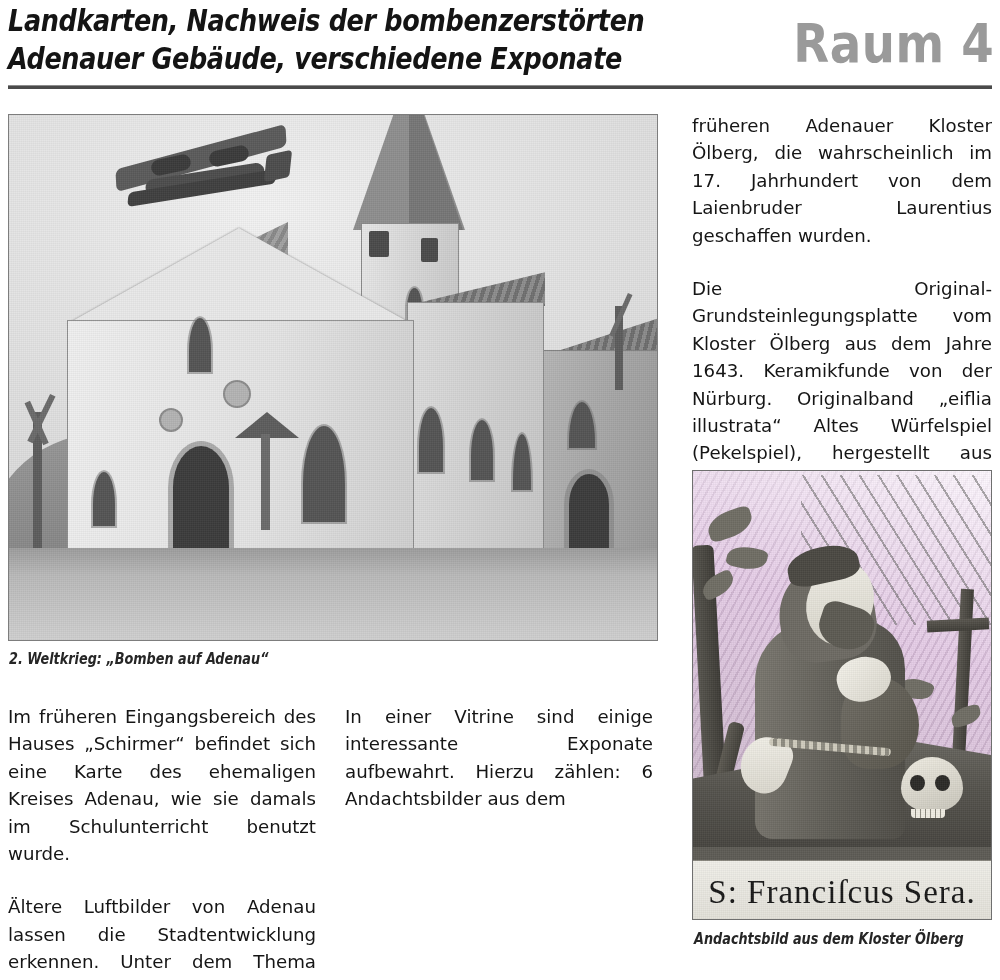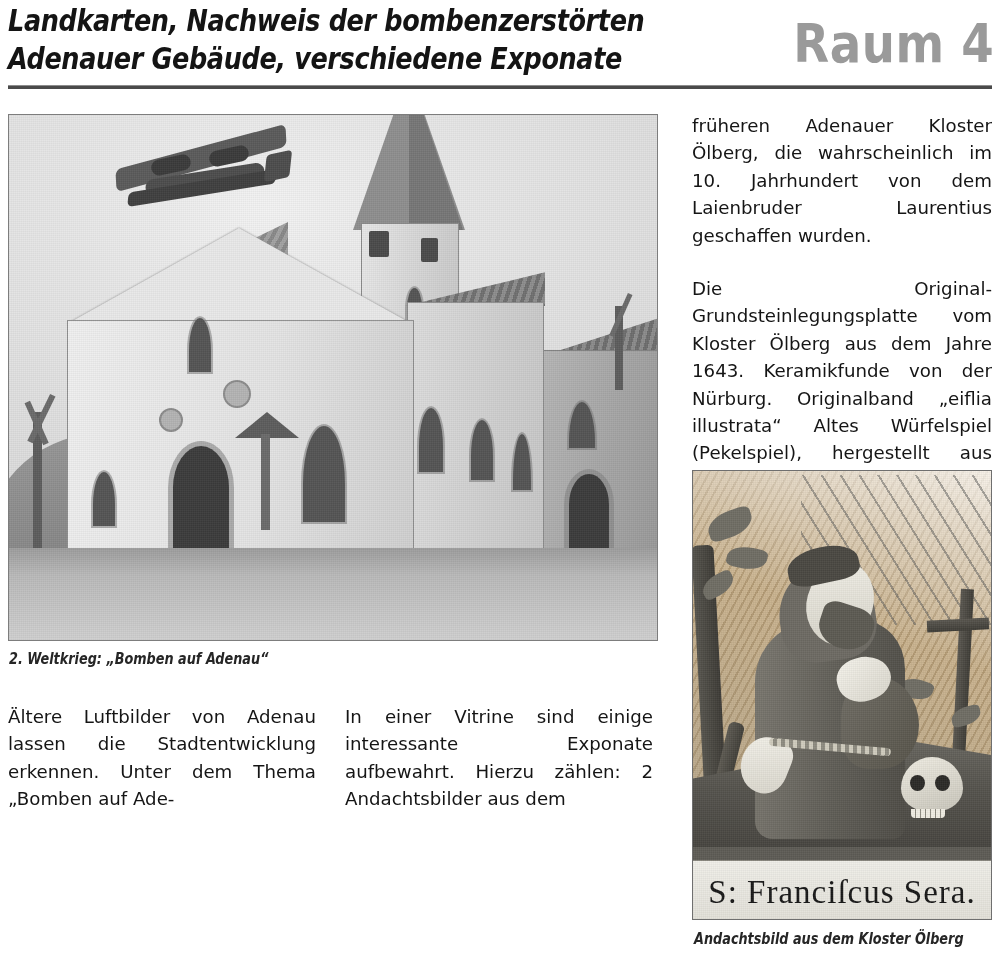--- a/index.html
+++ b/index.html
@@ -299,21 +299,21 @@
 
   
   #photo-andacht {
     position: absolute;
     left: 692px;
     top: 470px;
     width: 298px;
     height: 448px;
     border: 1px solid #6f6f6f;
     overflow: hidden;
-    background: #a16207;
+    background: #f0abfc;
   }
   .ab-sky {
     position: absolute;
     left: 0; top: 0; right: 0; height: 340px;
     background:
       linear-gradient(200deg, rgba(255,255,255,.85) 0%, rgba(210,210,205,.4) 45%, rgba(175,175,170,.55) 100%),
       repeating-linear-gradient(118deg, rgba(150,150,145,.35) 0 2px, rgba(245,245,240,.4) 2px 7px);
   }
   .ab-rays {
     position: absolute;
@@ -540,30 +540,31 @@
   <div class="tree" style="left:606px;bottom:250px;width:8px;height:84px;"></div>
   <div class="branch" style="left:600px;bottom:304px;width:5px;height:46px;transform:rotate(24deg);"></div>
 
   <div class="ph-ground"></div>
   <div class="grain"></div>
 </div>
 
 <div id="caption-church">2. Weltkrieg: „Bomben auf Adenau“</div>
 
 <div class="col" id="col-right">
-  <p>früheren Adenauer Kloster Ölberg, die wahrscheinlich im 10. Jahrhundert von dem Laienbruder Laurentius geschaffen wurden.</p>
+  <p>früheren Adenauer Kloster Ölberg, die wahrscheinlich im 17. Jahrhundert von dem Laienbruder Laurentius geschaffen wurden.</p>
   <p>Die Original-Grundsteinlegungsplatte vom Kloster Ölberg aus dem Jahre 1643. Keramikfunde von der Nürburg. Originalband „eiflia illustrata“ Altes Würfelspiel (Pekelspiel), hergestellt aus Ziegenknochen und vieles mehr.</p>
 </div>
 
 <div class="col" id="col-left">
+  <p>Im früheren Eingangsbereich des Hauses „Schirmer“ befindet sich eine Karte des ehemaligen Kreises Adenau, wie sie damals im Schulunterricht benutzt wurde.</p>
   <p>Ältere Luftbilder von Adenau lassen die Stadtentwicklung erkennen. Unter dem Thema „Bomben auf Ade-</p>
 </div>
 
 <div class="col" id="col-mid">
-  <p>In einer Vitrine sind einige interessante Exponate aufbewahrt. Hierzu zählen: 2 Andachtsbilder aus dem</p>
+  <p>In einer Vitrine sind einige interessante Exponate aufbewahrt. Hierzu zählen: 6 Andachtsbilder aus dem</p>
 </div>
 
 <div id="photo-andacht">
   <div class="ab-sky"></div>
   <div class="ab-rays"></div>
 
   <div class="ab-trunk"></div>
   <div class="ab-trunk2"></div>
   <div class="ab-leaf" style="left:14px;top:40px;width:46px;height:26px;transform:rotate(-18deg);"></div>
   <div class="ab-leaf" style="left:34px;top:76px;width:40px;height:22px;transform:rotate(12deg);"></div>

